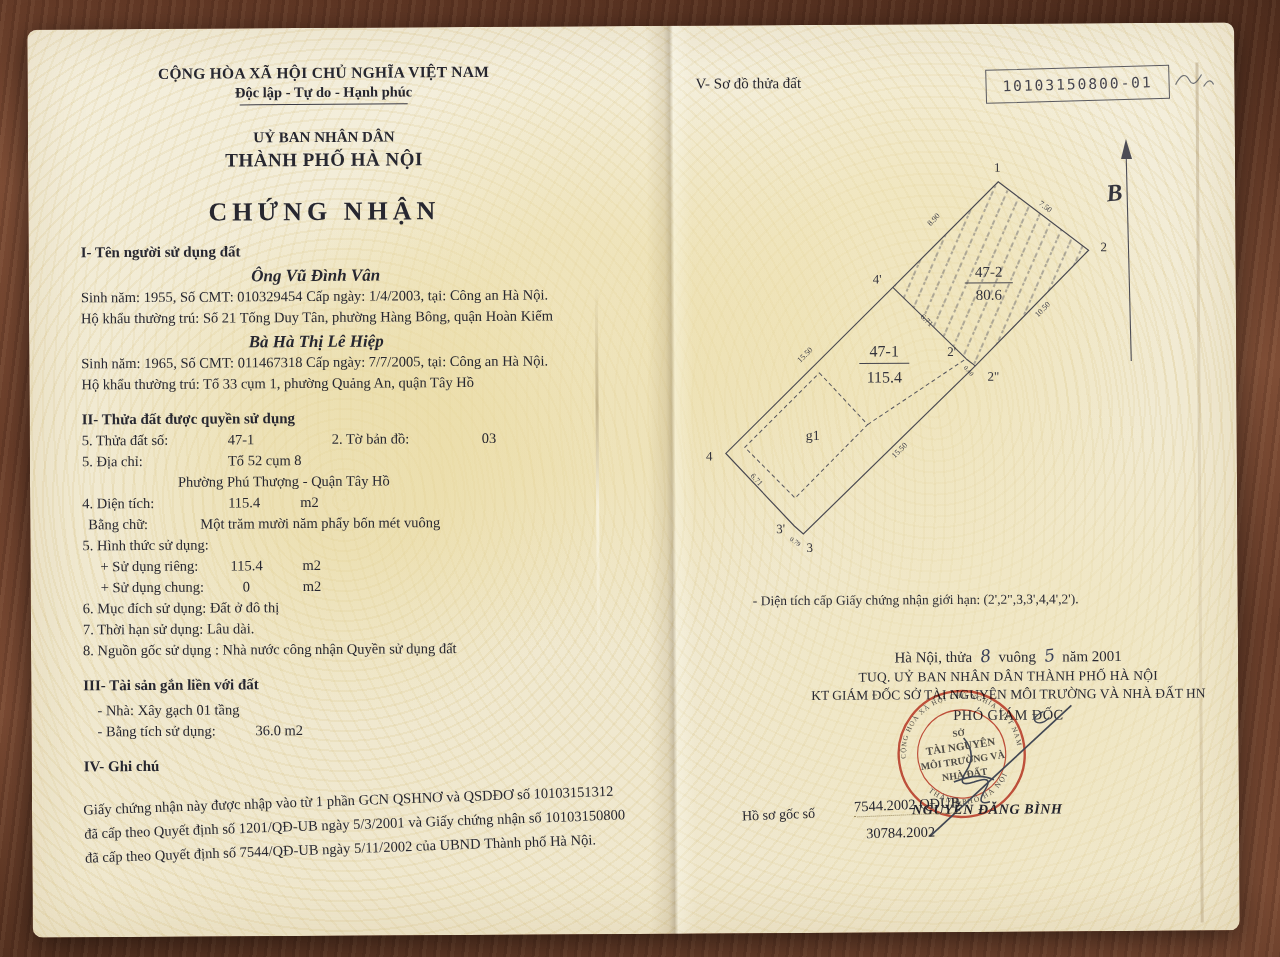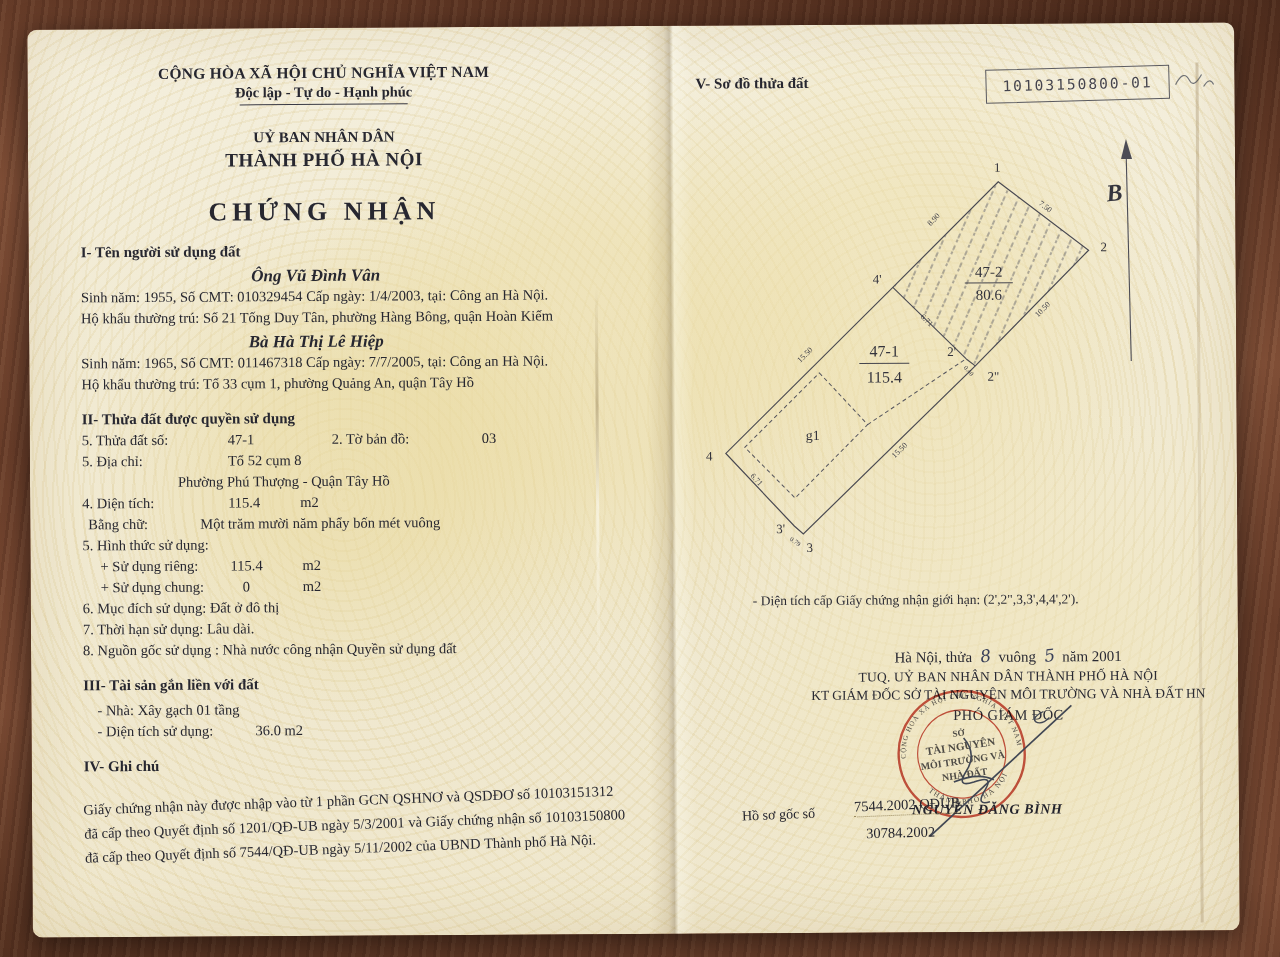--- a/index.html
+++ b/index.html
@@ -51,21 +51,21 @@
   .kv2{display:grid;grid-template-columns:146px 1fr;}
   .kv3{display:grid;grid-template-columns:146px 72px 1fr;}
   .kvind{display:grid;grid-template-columns:130px 72px 1fr;padding-left:18px;}
   .addr2{padding-left:96px;}
   .kvfloor{display:grid;grid-template-columns:158px 1fr;padding-left:14px;}
   .house-line{padding-left:14px;}
   .note{margin-top:12px;transform:rotate(-1.7deg);line-height:24px;}
 
   
   .abs{position:absolute;}
-  .v-heading{left:46px;top:50px;font-weight:bold;font-size:15px;}
+  .v-heading{left:46px;top:50px;font-weight:normal;font-size:15px;}
   .serial-box{left:336px;top:44px;width:182px;height:32px;border:1.6px solid #5a5a60;
     transform:rotate(-1.2deg);display:flex;align-items:center;justify-content:center;
     font-family:"DejaVu Sans Mono",monospace;font-size:14.5px;letter-spacing:2px;color:#45444e;}
   .plot-svg{left:6px;top:110px;}
   .caption{left:100px;top:568px;font-size:13.5px;color:#2c2c35;}
   .issue{left:110px;top:622px;width:490px;text-align:center;color:#2a2a33;}
   .issue .l1{font-size:15px;}
   .issue .hand{font-family:"DejaVu Serif",serif;font-style:italic;font-size:17px;display:inline-block;transform:rotate(-7deg);color:#39405a;padding:0 4px;}
   .issue .l2{font-size:13.5px;margin-top:3px;letter-spacing:.2px;}
   .issue .l3{font-size:13.5px;margin-top:2px;}
@@ -147,21 +147,21 @@
         <span style="padding-left:12px">0</span>
         <span>m2</span>
       </div>
       <div>6. Mục đích sử dụng: Đất ở đô thị</div>
       <div>7. Thời hạn sử dụng: Lâu dài.</div>
       <div>8. Nguồn gốc sử dụng : Nhà nước công nhận Quyền sử dụng đất</div>
 
       <div class="sec-h">III- Tài sản gắn liền với đất</div>
       <div class="house-line" style="margin-top:4px">- Nhà:   Xây gạch 01 tầng</div>
       <div class="kvfloor">
-        <span>- Diện tích sử dụng:</span>
+        <span>- Bằng tích sử dụng:</span>
         <span>36.0 m2</span>
       </div>
 
       <div class="sec-h">IV- Ghi chú</div>
       <div class="note">
         <div>Giấy chứng nhận này được nhập vào từ 1 phần GCN QSHNƠ và QSDĐƠ số 10103151312</div>
         <div>đã cấp theo Quyết định số 1201/QĐ-UB ngày  5/3/2001 và Giấy chứng nhận số 10103150800</div>
         <div>đã cấp theo Quyết định số  7544/QĐ-UB ngày  5/11/2002 của UBND Thành phố Hà Nội.</div>
       </div>
     </div>

